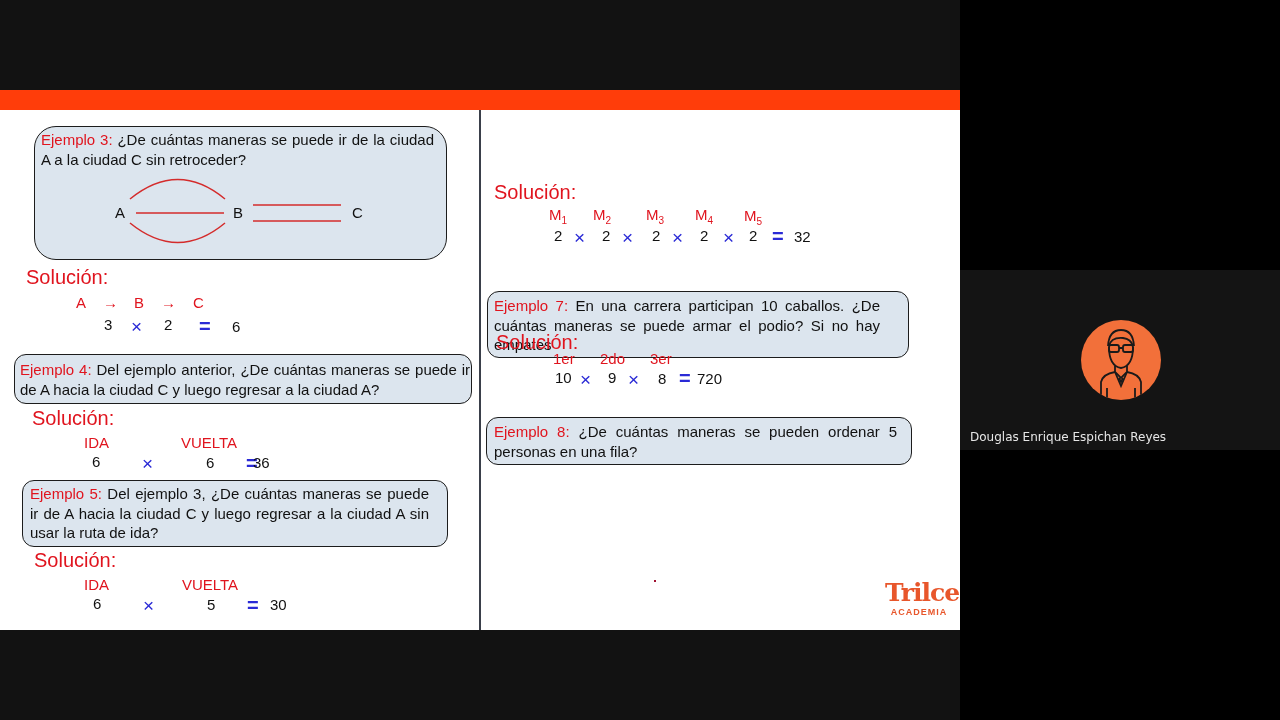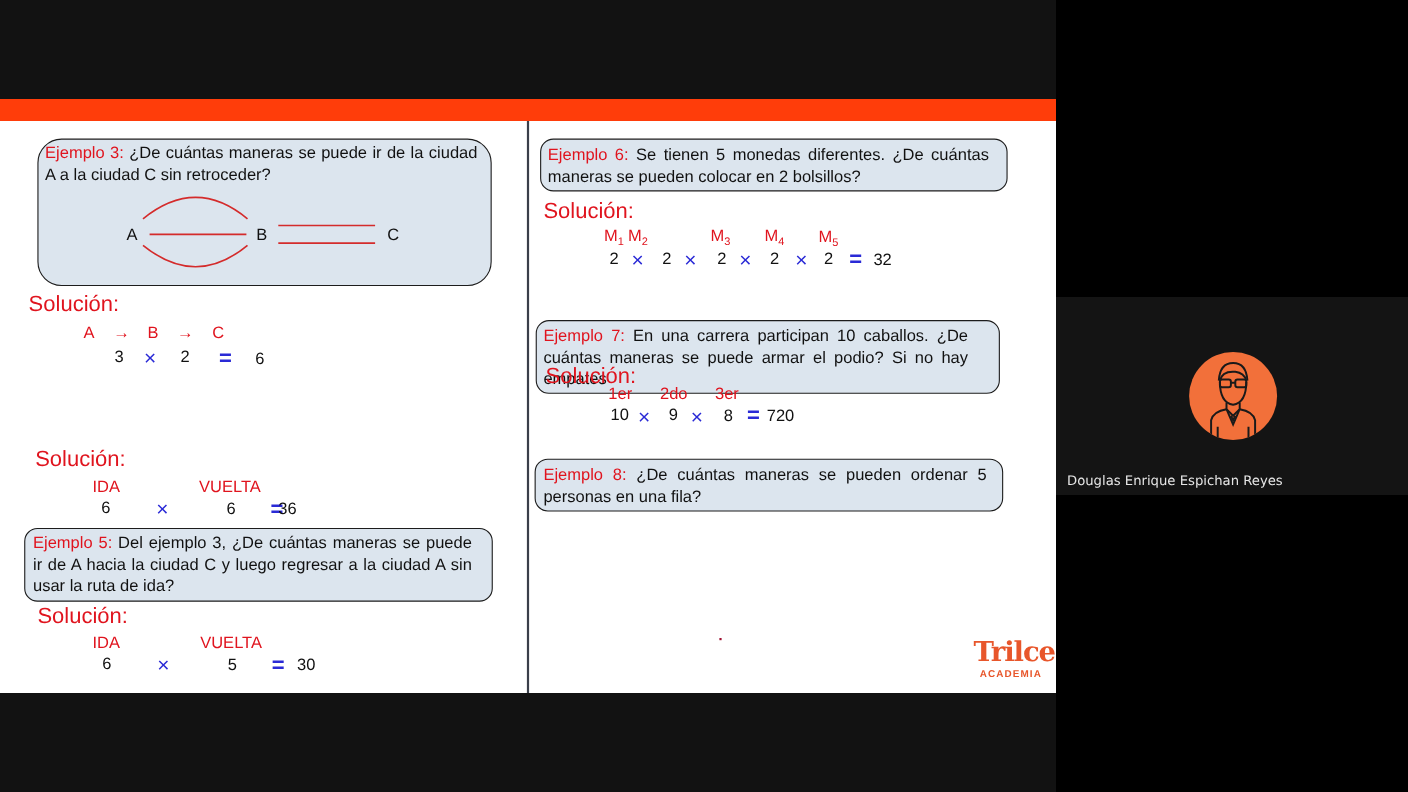--- a/index.html
+++ b/index.html
@@ -68,20 +68,23 @@
     <div class="lbl" style="left:103px; top:204px;">→</div>
     <div class="lbl" style="left:134px; top:204px;">B</div>
     <div class="lbl" style="left:161px; top:204px;">→</div>
     <div class="lbl" style="left:193px; top:204px;">C</div>
     <div class="abs" style="left:104px; top:226px;">3</div>
     <div class="op" style="left:131px; top:227px;">×</div>
     <div class="abs" style="left:164px; top:226px;">2</div>
     <div class="eq" style="left:199px; top:226px;">=</div>
     <div class="abs" style="left:232px; top:228px;">6</div>
 
+    <div class="box" style="left:14px; top:264px; width:458px; height:50px; padding:5px 1px 0 5px;">
+      <span class="red">Ejemplo 4:</span><span> Del ejemplo anterior, ¿De cuántas maneras se puede ir de A hacia la ciudad C y luego regresar a la ciudad A?</span>
+    </div>
     <div class="sol" style="left:32px; top:317px;">Solución:</div>
     <div class="lbl" style="left:84px; top:344px;">IDA</div>
     <div class="lbl" style="left:181px; top:344px;">VUELTA</div>
     <div class="abs" style="left:92px; top:363px;">6</div>
     <div class="op" style="left:142px; top:364px;">×</div>
     <div class="abs" style="left:206px; top:364px;">6</div>
     <div class="eq" style="left:246px; top:363px;">=</div>
     <div class="abs" style="left:253px; top:364px;">36</div>
 
     <div class="box" style="left:22px; top:390px; width:426px; height:67px; padding:3px 18px 0 7px;">
@@ -89,27 +92,24 @@
     </div>
     <div class="sol" style="left:34px; top:459px;">Solución:</div>
     <div class="lbl" style="left:84px; top:486px;">IDA</div>
     <div class="lbl" style="left:182px; top:486px;">VUELTA</div>
     <div class="abs" style="left:93px; top:505px;">6</div>
     <div class="op" style="left:143px; top:506px;">×</div>
     <div class="abs" style="left:207px; top:506px;">5</div>
     <div class="eq" style="left:247px; top:505px;">=</div>
     <div class="abs" style="left:270px; top:506px;">30</div>
 
-    <div class="box" style="left:491px; top:36px; width:425px; height:48px; padding:4px 16px 0 6px;">
-      <span class="red">Ejemplo 6:</span><span> Se tienen 5 monedas diferentes. ¿De cuántas maneras se pueden colocar en 2 bolsillos?</span>
-    </div>
     <div class="sol" style="left:494px; top:91px;">Solución:</div>
 
     <div class="lbl" style="left:549px; top:116px;"><span>M</span><sub>1</sub></div>
-    <div class="lbl" style="left:571px; top:116px;text-align:center;"><span>M</span><sub>2</sub></div>
+    <div class="lbl" style="left:593px; top:116px;text-align:center;"><span>M</span><sub>2</sub></div>
     <div class="lbl" style="left:646px; top:116px;"><span>M</span><sub>3</sub></div>
     <div class="lbl" style="left:695px; top:116px;"><span>M</span><sub>4</sub></div>
     <div class="lbl" style="left:744px; top:117px;"><span>M</span><sub>5</sub></div>
 
     <div class="abs" style="left:554px; top:137px;">2</div>
     <div class="op" style="left:574px; top:138px;">×</div>
     <div class="abs" style="left:602px; top:137px;">2</div>
     <div class="op" style="left:622px; top:138px;">×</div>
     <div class="abs" style="left:652px; top:137px;">2</div>
     <div class="op" style="left:672px; top:138px;">×</div>

